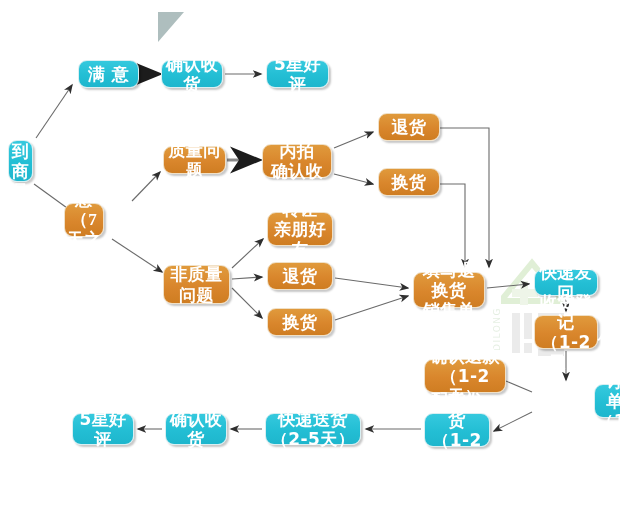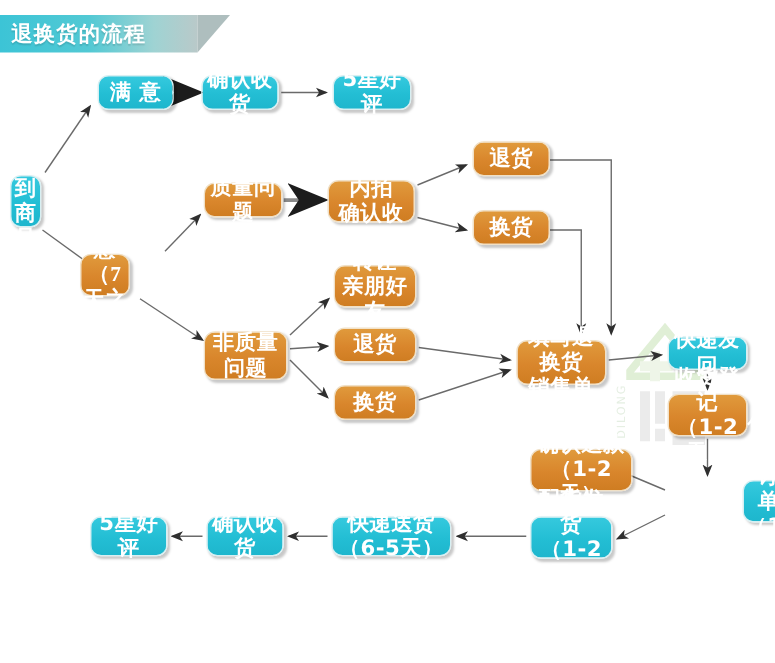--- a/index.html
+++ b/index.html
@@ -62,23 +62,20 @@
   .node.orange{
     background:linear-gradient(180deg,#e09a3c 0%,#d9862c 55%,#cf7d22 100%);
     border:1px solid #f0e0c6;
   }
 </style>
 </head>
 <body>
 
 <div id="stage">
 
-  <div class="ribbon">
-    <span class="ribbon-label">退换货的流程</span>
-  </div>
   <div class="ribbon-tip"></div>
 
   <svg class="watermark" viewBox="0 0 96 112">
     <g fill="none" stroke="#9ccb7a" stroke-width="6">
       <path d="M14 42 L42 8 L70 42 L70 46 L14 46 Z"></path>
     </g>
     <g fill="#c9dfb4">
       <rect x="30" y="26" width="8" height="24"></rect>
       <rect x="22" y="34" width="26" height="8"></rect>
     </g>
@@ -180,18 +177,18 @@
 销售单</div>
       <div class="node teal" style="left: 534px; top: 269px; width: 64px; height: 27px;">快递发回</div>
       <div class="node orange" style="left: 534px; top: 315px; width: 64px; height: 34px;">收货登记
 （1-2天）</div>
       <div class="node teal" style="left: 556px; top: 384px; width: 42px; height: 34px; margin-left: 38px;">售后处理订
 单（1-2天）</div>
       <div class="node orange" style="left: 424px; top: 359px; width: 82px; height: 34px;">确认退款
 （1-2天）</div>
       <div class="node teal" style="left: 424px; top: 413px; width: 66px; height: 34px;">配货发货
 （1-2天）</div>
-      <div class="node teal" style="left: 265px; top: 413px; width: 96px; height: 32px;">快递送货（6-5天）</div>
+      <div class="node teal" style="left: 265px; top: 413px; width: 96px; height: 32px;">快递送货（2-5天）</div>
       <div class="node teal" style="left: 165px; top: 413px; width: 62px; height: 32px;">确认收货</div>
       <div class="node teal" style="left: 72px; top: 413px; width: 62px; height: 32px;">5星好评</div>
     </div>
 
 </div>
 
 </body></html>

